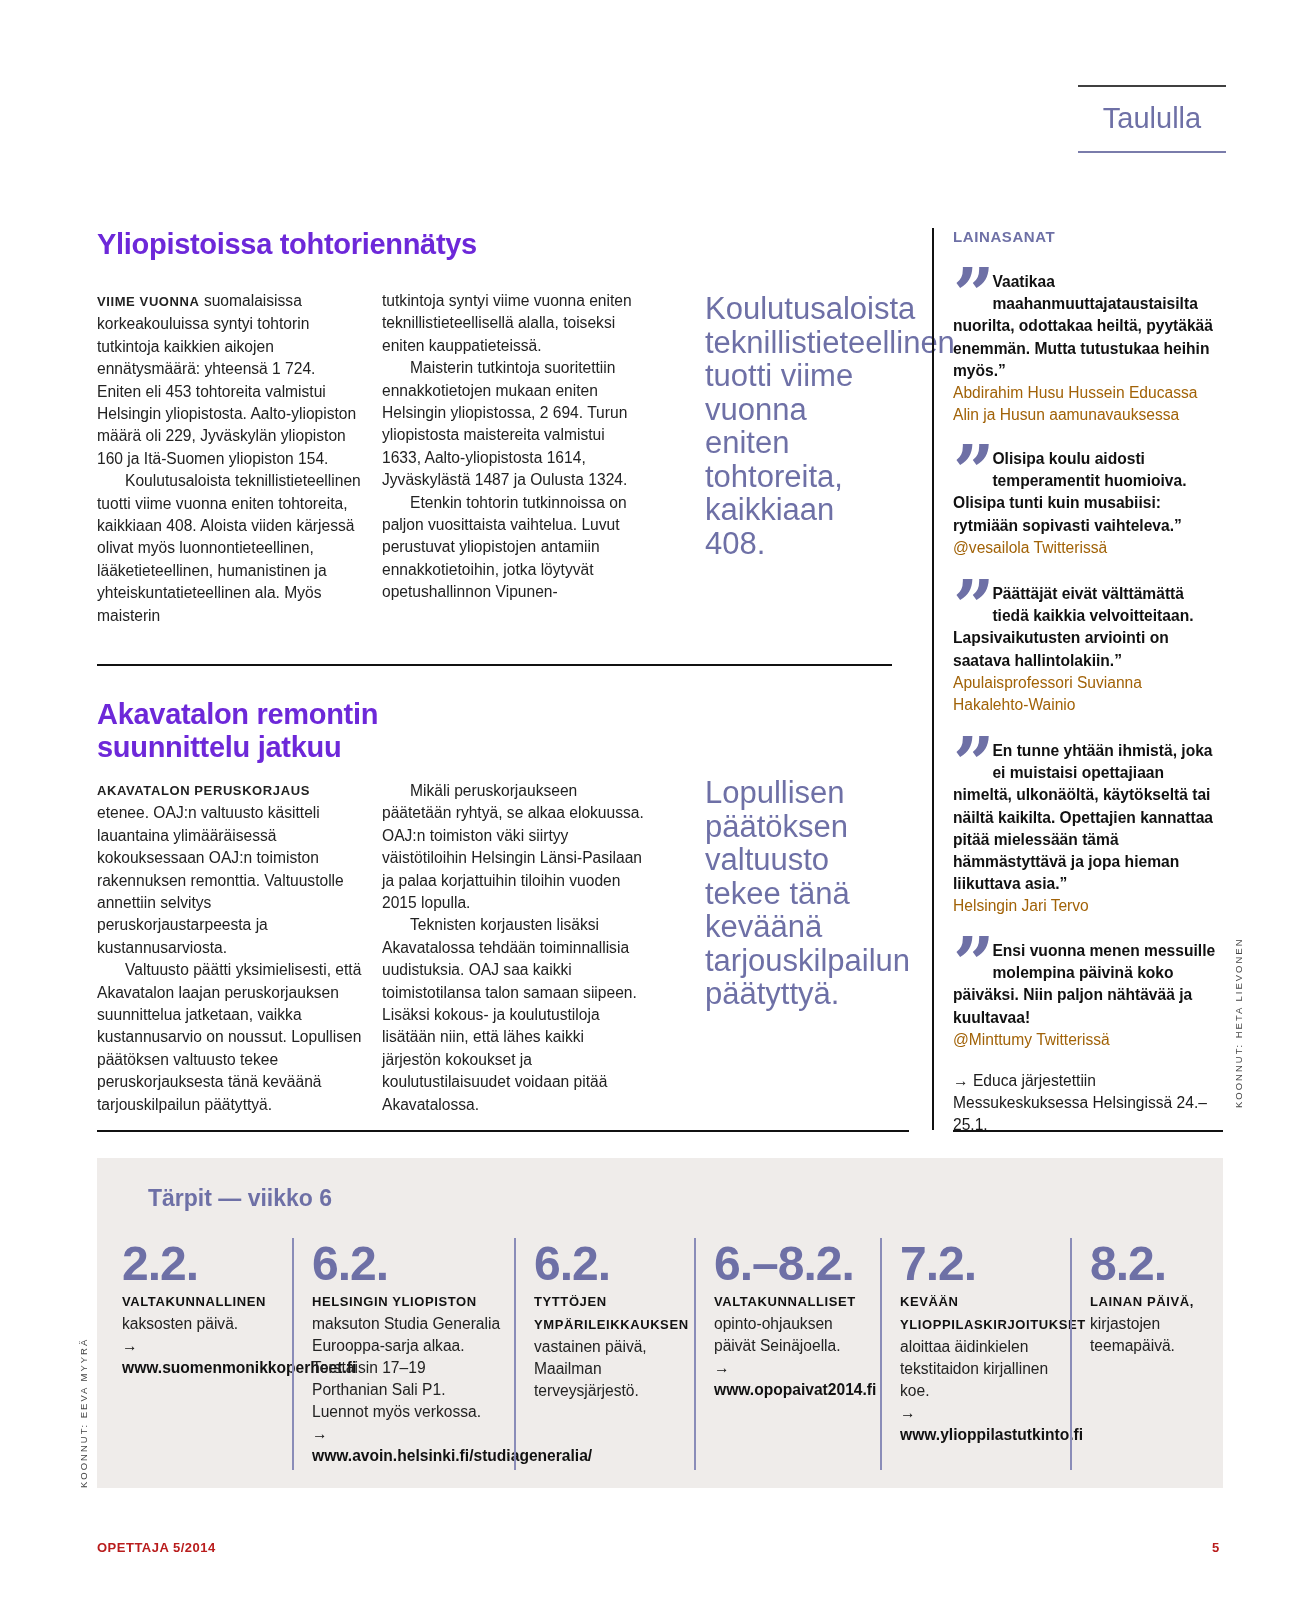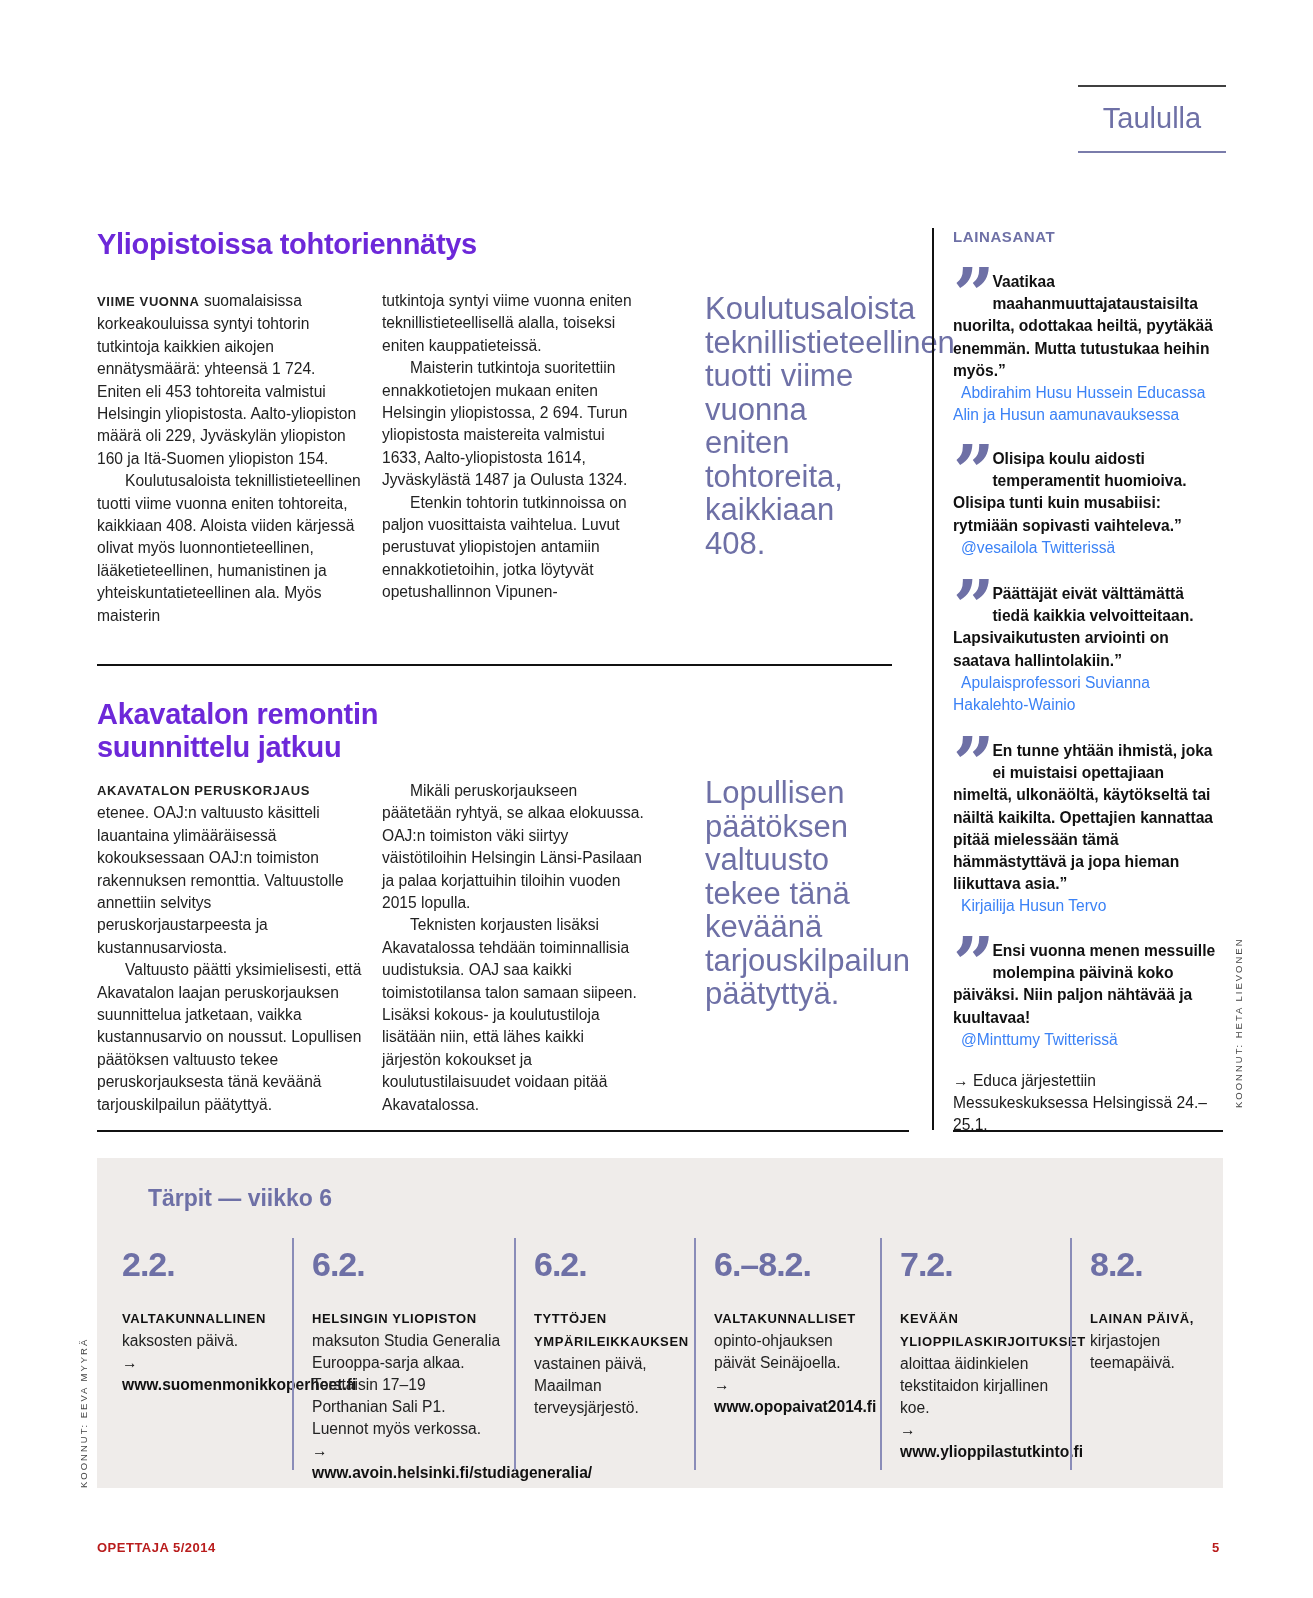--- a/index.html
+++ b/index.html
@@ -12,26 +12,26 @@
   .body-col p { margin:0; }
   .body-col p.indent { text-indent:28px; }
   .lead { font-weight:bold; font-size:13px; letter-spacing:0.6px; }
   .pull { font-family:"Liberation Sans", sans-serif; font-size:31px; line-height:33.5px; color:#6e70a6; width:190px; }
   .rule { background:#111; height:2px; }
   .vrule { background:#111; width:2px; }
   .side-title { font-family:"Liberation Sans", sans-serif; font-weight:bold; font-size:15px; letter-spacing:0.6px; color:#6e70a6; }
   .quote { width:265px; font-family:"Liberation Sans", sans-serif; font-size:15.6px; line-height:22.2px; }
   .quote .qmark { float:left; font-family:"DejaVu Serif", serif; font-weight:bold; font-size:72px; line-height:60px; height:40px; color:#6e70a6; margin-right:4px; margin-top:-6px; letter-spacing:-6px; }
   .quote .qtext { font-weight:bold; color:#111; }
-  .quote .qsrc { color:#3b82f6;margin-left:8px; }
+  .quote .qsrc { color:#a16207; }
   .credit-v { font-family:"Liberation Sans", sans-serif; font-size:9.5px; letter-spacing:2px; color:#444; transform:rotate(-90deg); transform-origin:left top; white-space:nowrap; }
   .tarpit-box { left:97px; top:1158px; width:1126px; height:330px; background:#efecea; }
   .tarpit-title { font-family:"Liberation Sans", sans-serif; font-weight:bold; font-size:23px; color:#6e70a6;margin-left:26px; }
   .event { position:absolute; top:80px; font-family:"Liberation Sans", sans-serif; font-size:15.6px; line-height:22px; color:#222; }
-  .event .date { font-weight:bold; font-size:34px; line-height:52px; color:#6e70a6; letter-spacing:-1px; margin-bottom:17px; white-space:nowrap; }
+  .event .date { font-weight:bold; font-size:48px; line-height:52px; color:#6e70a6; letter-spacing:-1px; margin-bottom:0; white-space:nowrap; }
   .event .elead { font-weight:bold; font-size:13px; letter-spacing:0.6px; color:#111; }
   .event .link { font-weight:bold; color:#111; }
   .event-sep { position:absolute; top:80px; width:2px; height:232px; background:#8a8cb8; }
   .footer { font-family:"Liberation Sans", sans-serif; font-weight:bold; font-size:13px; letter-spacing:0.5px; color:#b91c1c; }
 </style>
 </head>
 <body>
 
 <div class="abs section-label">
   <span>Taululla</span>
@@ -86,21 +86,21 @@
   <span class="qsrc">@vesailola Twitterissä</span>
 </div>
 <div class="abs quote" style="left:953px; top:583px;">
   <span class="qmark">”</span>
   <span class="qtext">Päättäjät eivät välttämättä tiedä kaikkia velvoitteitaan. Lapsivaikutusten arviointi on saatava hallintolakiin.”</span><br>
   <span class="qsrc">Apulaisprofessori Suvianna Hakalehto-Wainio</span>
 </div>
 <div class="abs quote" style="left:953px; top:740px;">
   <span class="qmark">”</span>
   <span class="qtext">En tunne yhtään ihmistä, joka ei muistaisi opettajiaan nimeltä, ulkonäöltä, käytökseltä tai näiltä kaikilta. Opettajien kannattaa pitää mielessään tämä hämmästyttävä ja jopa hieman liikuttava asia.”</span><br>
-  <span class="qsrc">Kirjailija Husun Tervo</span>
+  <span class="qsrc">Helsingin Jari Tervo</span>
 </div>
 <div class="abs quote" style="left:953px; top:940px;">
   <span class="qmark">”</span>
   <span class="qtext">Ensi vuonna menen messuille molempina päivinä koko päiväksi. Niin paljon nähtävää ja kuultavaa!</span><br>
   <span class="qsrc">@Minttumy Twitterissä</span>
 </div>
 <div class="abs quote" style="left:953px; top:1070px;">→ Educa järjestettiin Messukeskuksessa Helsingissä 24.–25.1.</div>
 
 <div class="abs rule" style="left:953px; top:1130px; width:270px;"></div>
 

